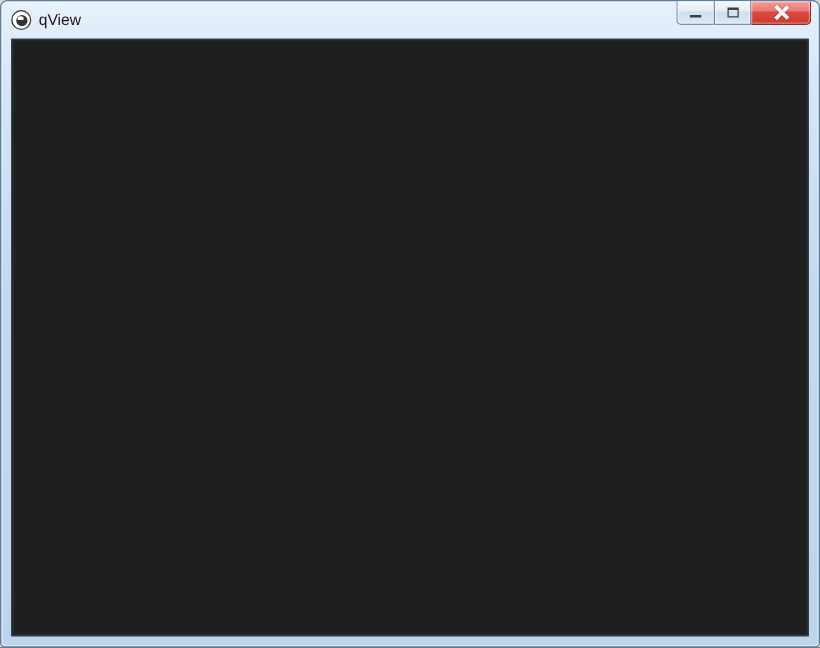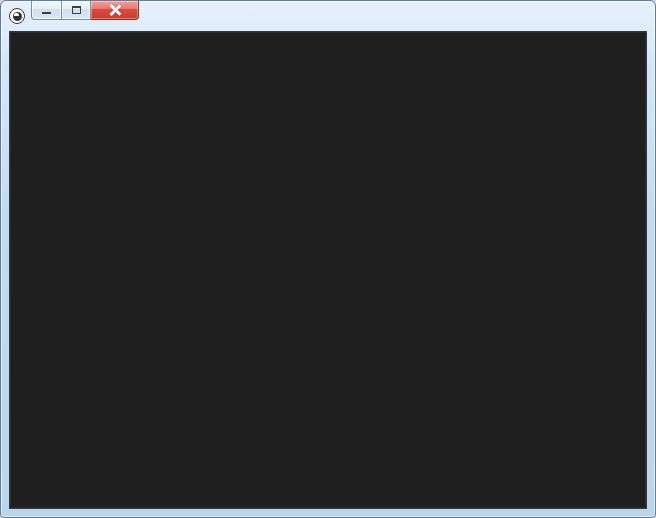--- a/index.html
+++ b/index.html
@@ -142,20 +142,21 @@
     }
   </style>
 </head>
 <body>
 
 <div class="window-frame">
   <div class="titlebar">
     <div class="app-icon">
       <div class="app-icon-inner"></div>
     </div>
+    <div class="title-text">qView</div>
     <div class="window-controls">
       <div class="win-btn minimize">
         <div class="min-glyph"></div>
       </div>
       <div class="win-btn maximize">
         <div class="max-glyph"></div>
       </div>
       <div class="win-btn close">
         <div class="close-glyph"></div>
       </div>

